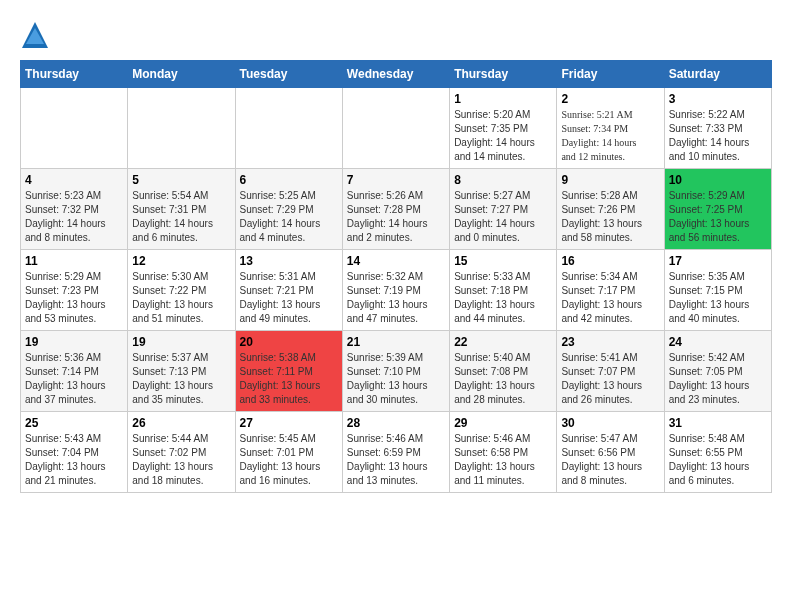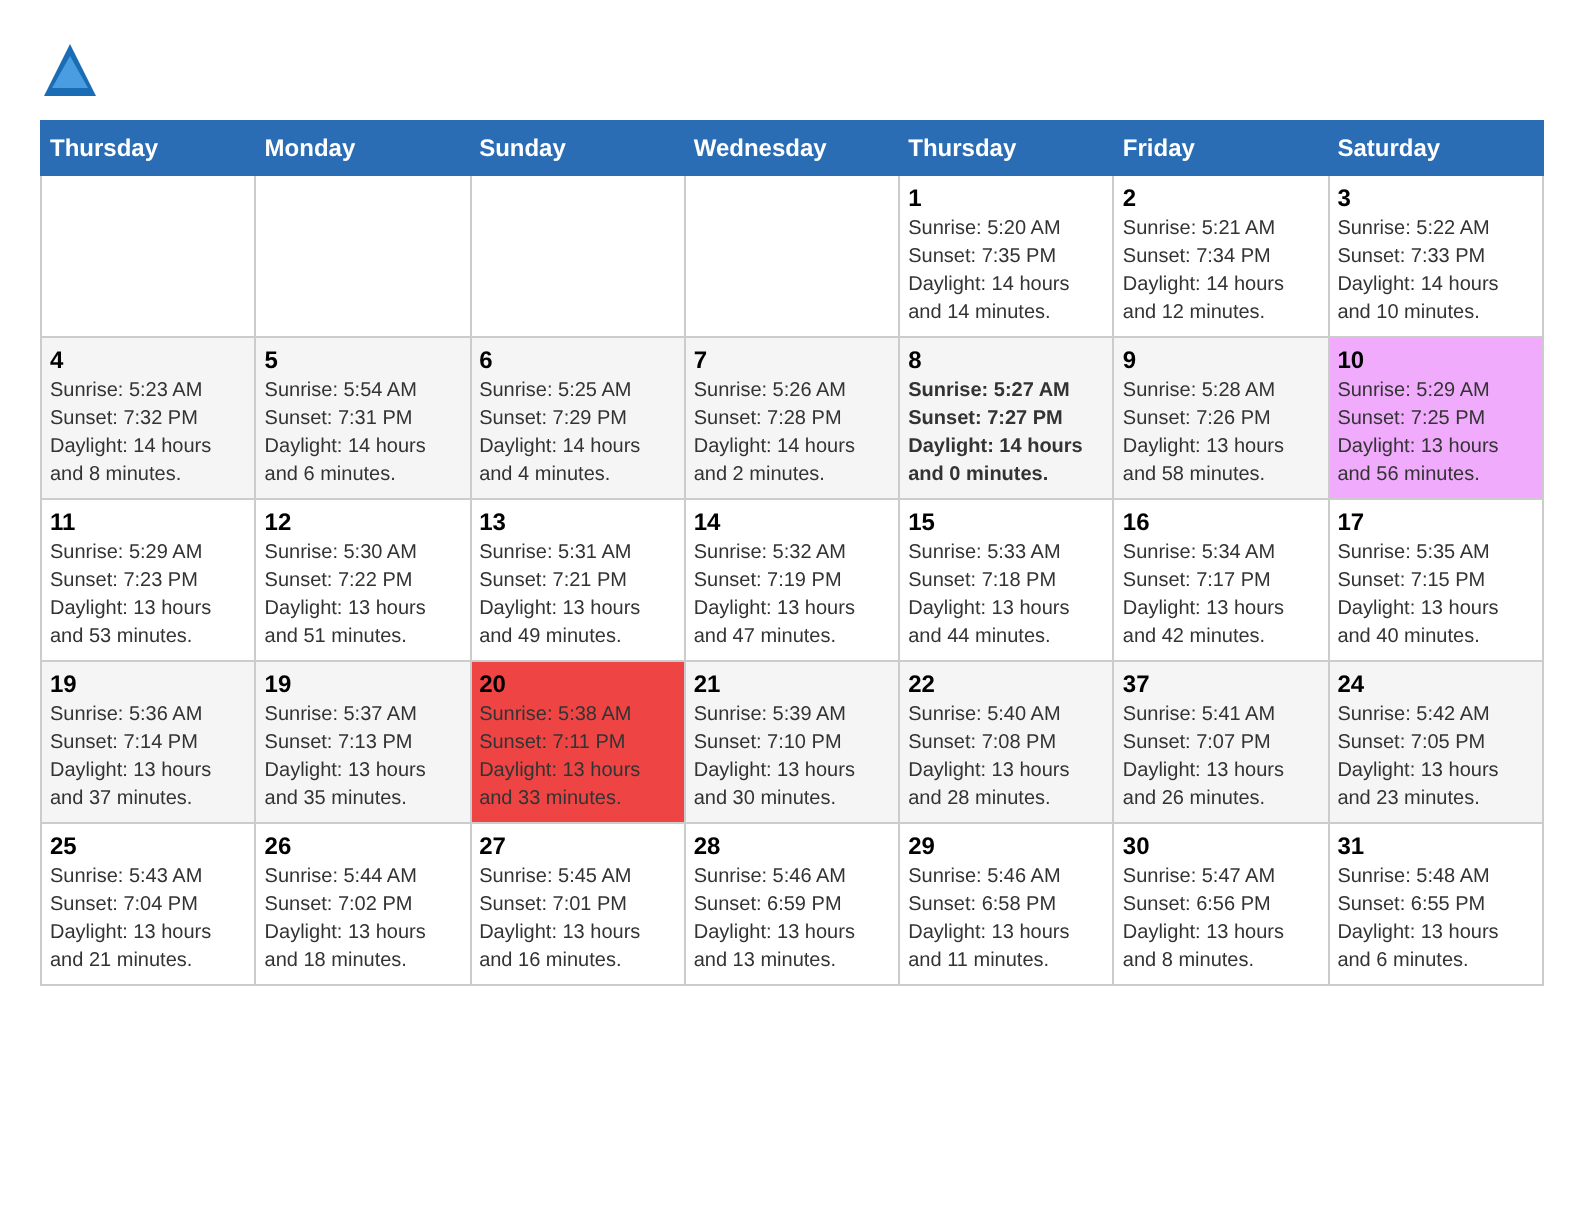--- a/index.html
+++ b/index.html
@@ -109,21 +109,21 @@
     <div class="month-year"></div>
     <div class="location"></div>
   </div>
 </div>
 
 <table class="calendar">
   <thead>
     <tr>
     <th>Thursday</th>
         <th>Monday</th>
-        <th>Sunday</th>
+        <th>Tuesday</th>
         <th>Wednesday</th>
         <th>Thursday</th>
         <th>Friday</th>
         <th>Saturday</th>
       </tr>
   </thead>
   <tbody id="calendar-body">
   <tr>
         <td class="empty-cell"></td>
         <td class="empty-cell"></td>
@@ -131,21 +131,21 @@
         <td class="empty-cell"></td>
         <td>
           <span class="day-number">1</span>
           <div class="day-content" style="white-space: pre-wrap;">Sunrise: 5:20 AM
 Sunset: 7:35 PM
 Daylight: 14 hours
 and 14 minutes.</div>
         </td>
         <td>
           <span class="day-number">2</span>
-          <div class="day-content" style="white-space: pre-wrap;">Sunrise: 5:21 AM
+          <div class="day-content" style="white-space: pre-wrap; font-family: Liberation Serif, serif;">Sunrise: 5:21 AM
 Sunset: 7:34 PM
 Daylight: 14 hours
 and 12 minutes.</div>
         </td>
         <td>
           <span class="day-number">3</span>
           <div class="day-content" style="white-space: pre-wrap;">Sunrise: 5:22 AM
 Sunset: 7:33 PM
 Daylight: 14 hours
 and 10 minutes.</div>
@@ -175,33 +175,33 @@
         </td>
         <td style="background-color: rgb(245, 245, 245);">
           <span class="day-number">7</span>
           <div class="day-content" style="white-space: pre-wrap;">Sunrise: 5:26 AM
 Sunset: 7:28 PM
 Daylight: 14 hours
 and 2 minutes.</div>
         </td>
         <td style="background-color: rgb(245, 245, 245);">
           <span class="day-number">8</span>
-          <div class="day-content" style="white-space: pre-wrap; font-weight: bold;">Sunrise: 5:27 AM
+          <div class="day-content" style="white-space: pre-wrap;">Sunrise: 5:27 AM
 Sunset: 7:27 PM
 Daylight: 14 hours
 and 0 minutes.</div>
         </td>
         <td style="background-color: rgb(245, 245, 245);">
           <span class="day-number">9</span>
           <div class="day-content" style="white-space: pre-wrap;">Sunrise: 5:28 AM
 Sunset: 7:26 PM
 Daylight: 13 hours
 and 58 minutes.</div>
         </td>
-        <td style="background-color: #f0abfc;">
+        <td style="background-color: #22c55e;">
           <span class="day-number">10</span>
           <div class="day-content" style="white-space: pre-wrap;">Sunrise: 5:29 AM
 Sunset: 7:25 PM
 Daylight: 13 hours
 and 56 minutes.</div>
         </td>
       </tr>
       <tr>
         <td>
           <span class="day-number">11</span>
@@ -283,21 +283,21 @@
 and 30 minutes.</div>
         </td>
         <td style="background-color: rgb(245, 245, 245);">
           <span class="day-number">22</span>
           <div class="day-content" style="white-space: pre-wrap;">Sunrise: 5:40 AM
 Sunset: 7:08 PM
 Daylight: 13 hours
 and 28 minutes.</div>
         </td>
         <td style="background-color: rgb(245, 245, 245);">
-          <span class="day-number">37</span>
+          <span class="day-number">23</span>
           <div class="day-content" style="white-space: pre-wrap;">Sunrise: 5:41 AM
 Sunset: 7:07 PM
 Daylight: 13 hours
 and 26 minutes.</div>
         </td>
         <td style="background-color: rgb(245, 245, 245);">
           <span class="day-number">24</span>
           <div class="day-content" style="white-space: pre-wrap;">Sunrise: 5:42 AM
 Sunset: 7:05 PM
 Daylight: 13 hours

